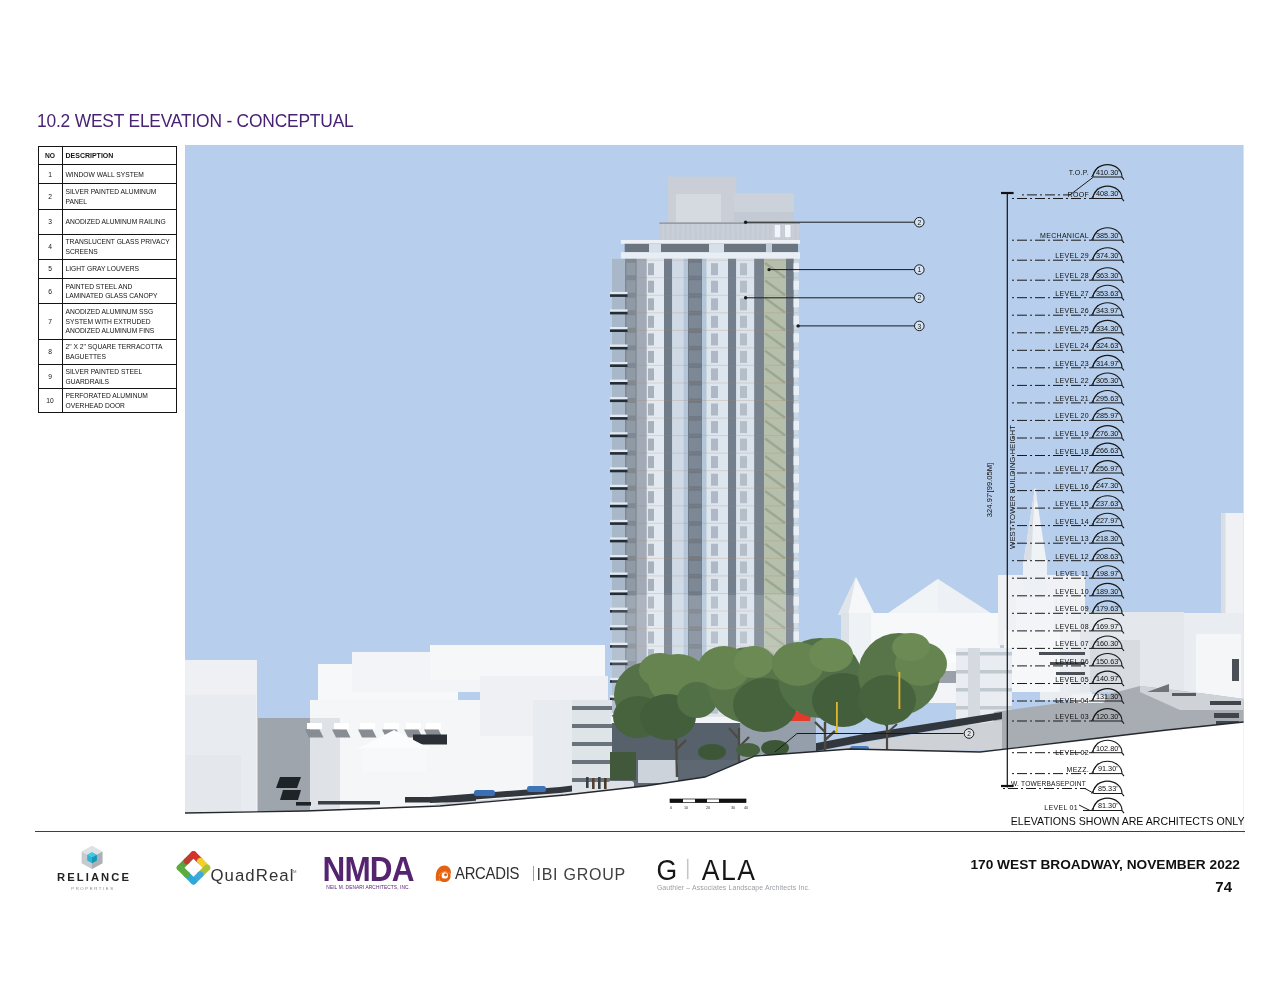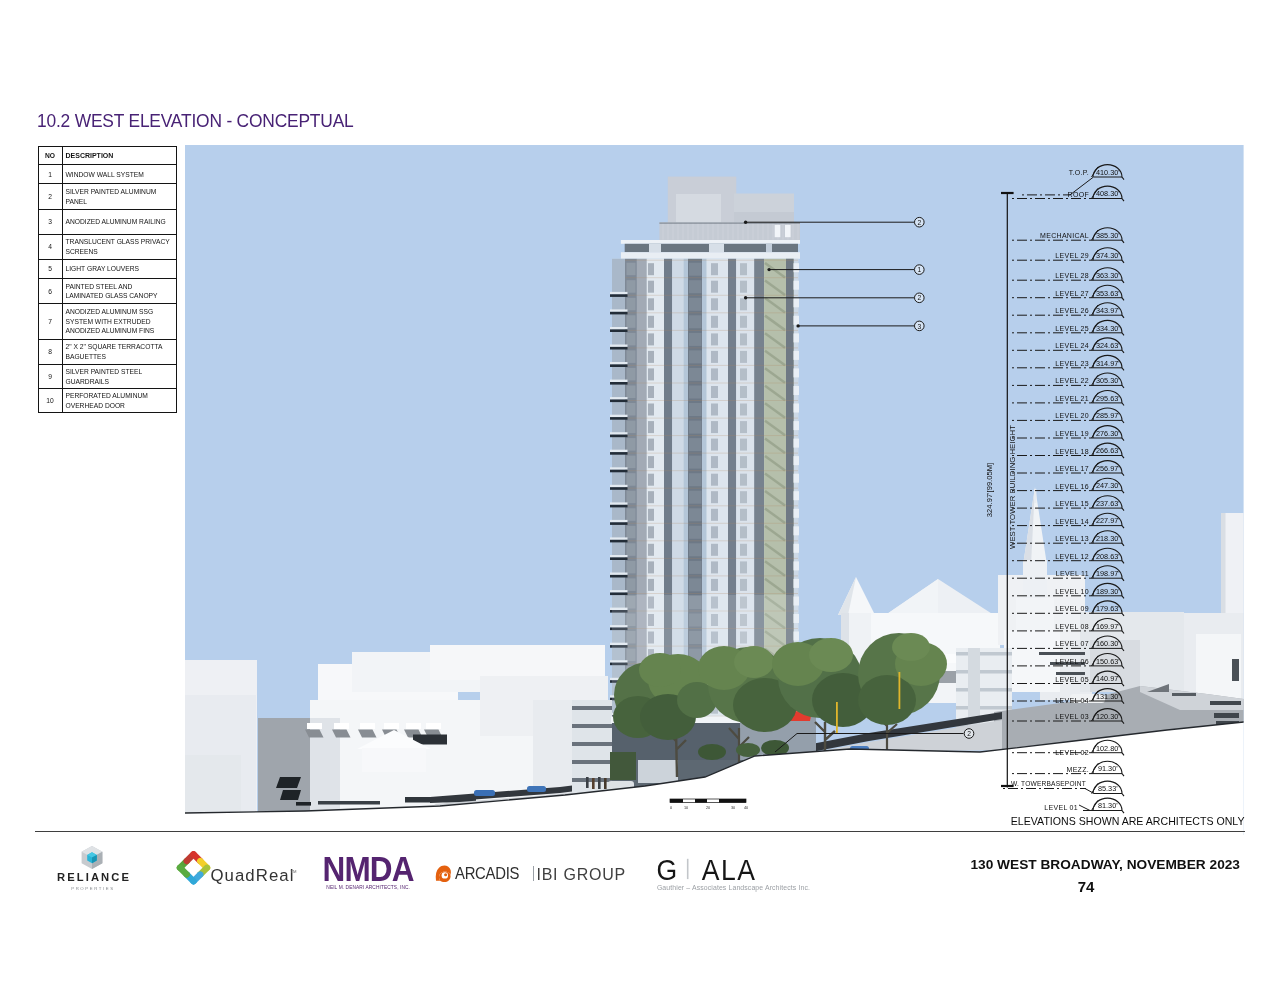--- a/index.html
+++ b/index.html
@@ -1066,15 +1066,15 @@
 <div class="abs" style="left:653px;top:851px;width:178px;height:42px;">
 <svg width="178" height="42" viewBox="0 0 178 42">
 <g transform="translate(3.4,28.9) scale(0.9 1)">
 <text x="0" y="0" font-size="29.5" fill="#161616">G</text>
 <text x="50.5" y="0" font-size="29.5" fill="#161616" letter-spacing="1.6">ALA</text>
 </g>
 <line x1="34.7" y1="7.8" x2="34.7" y2="28.1" stroke="#c3c6ca" stroke-width="1.6"></line>
 <text x="3.9" y="38.6" font-size="6.9" fill="#9a9ea3" letter-spacing="0.12">Gauthier – Associates Landscape Architects Inc.</text>
 </svg></div>
 
-<div class="abs" style="left:940px;top:856.5px;width:300px;text-align:right;font-size:13.7px;font-weight:bold;color:#101010;">130 WEST BROADWAY, NOVEMBER 2023</div>
-
-<div class="abs" style="left:940px;top:877.5px;width:292px;text-align:center;font-size:15px;font-weight:bold;color:#101010;">74</div>
+<div class="abs" style="left:940px;top:856.5px;width:300px;text-align:right;font-size:13.7px;font-weight:bold;color:#101010;">170 WEST BROADWAY, NOVEMBER 2022</div>
+
+<div class="abs" style="left:940px;top:877.5px;width:292px;text-align:right;font-size:15px;font-weight:bold;color:#101010;">74</div>
 
 </body></html>

